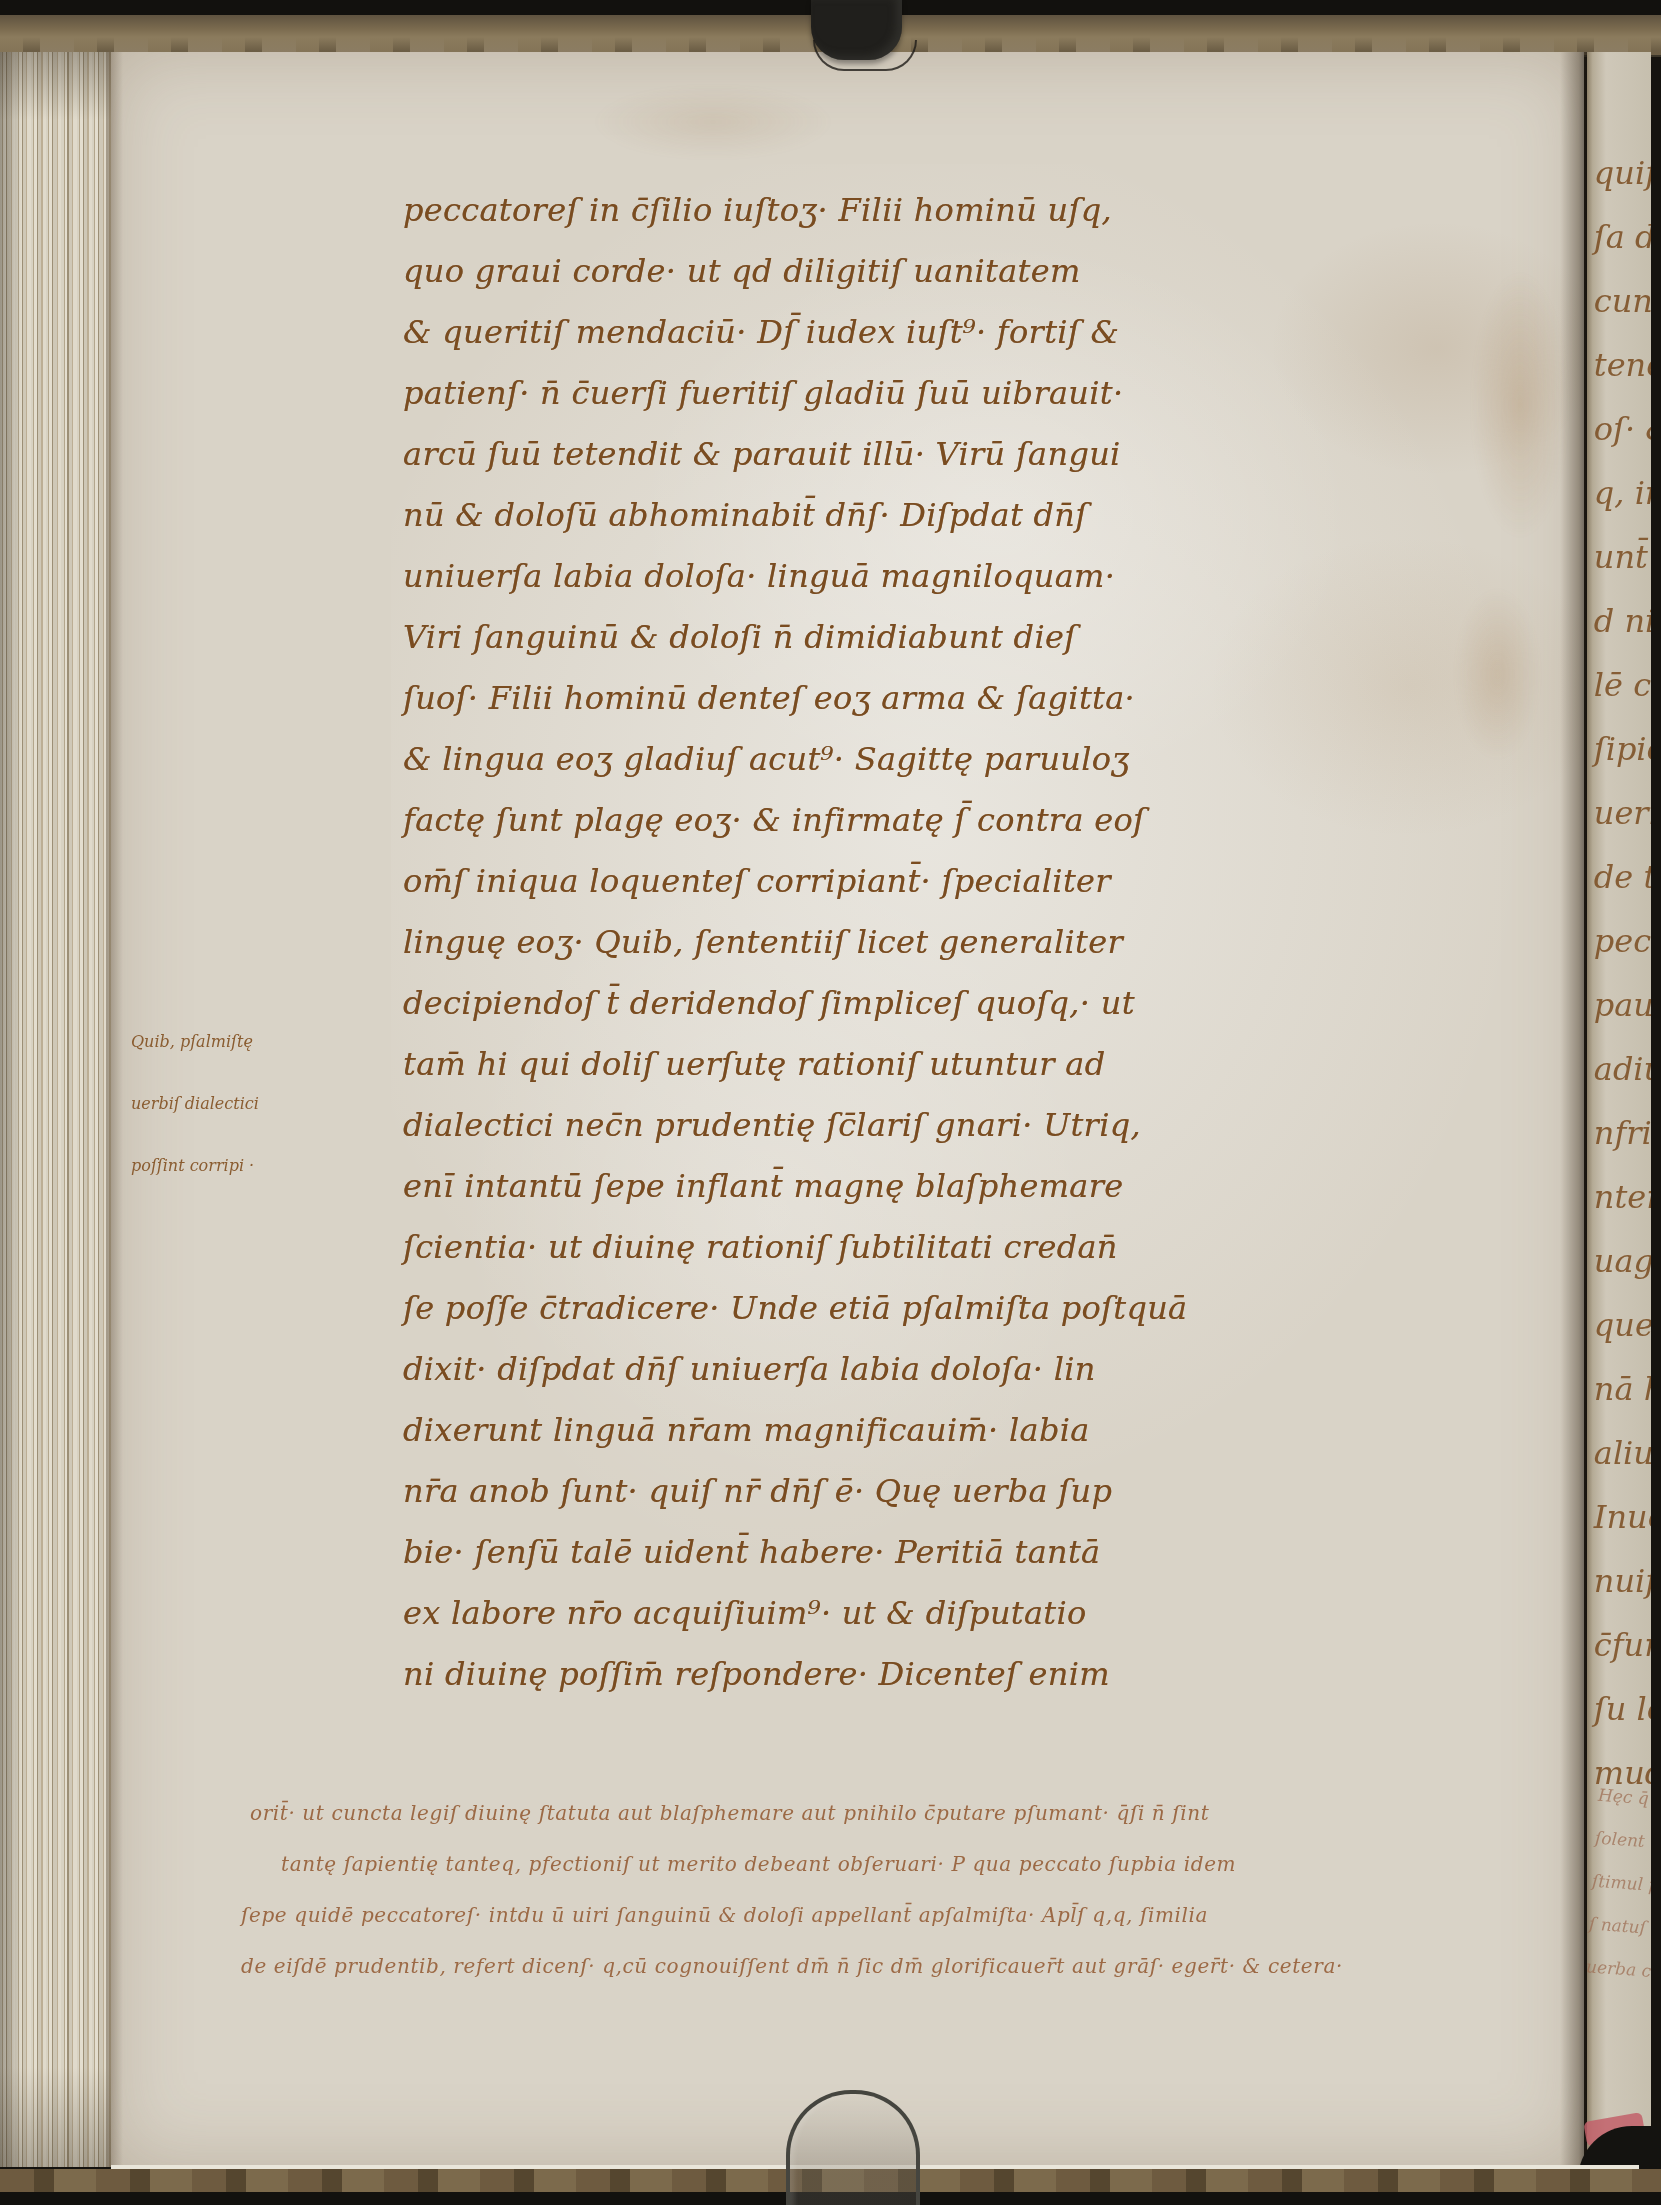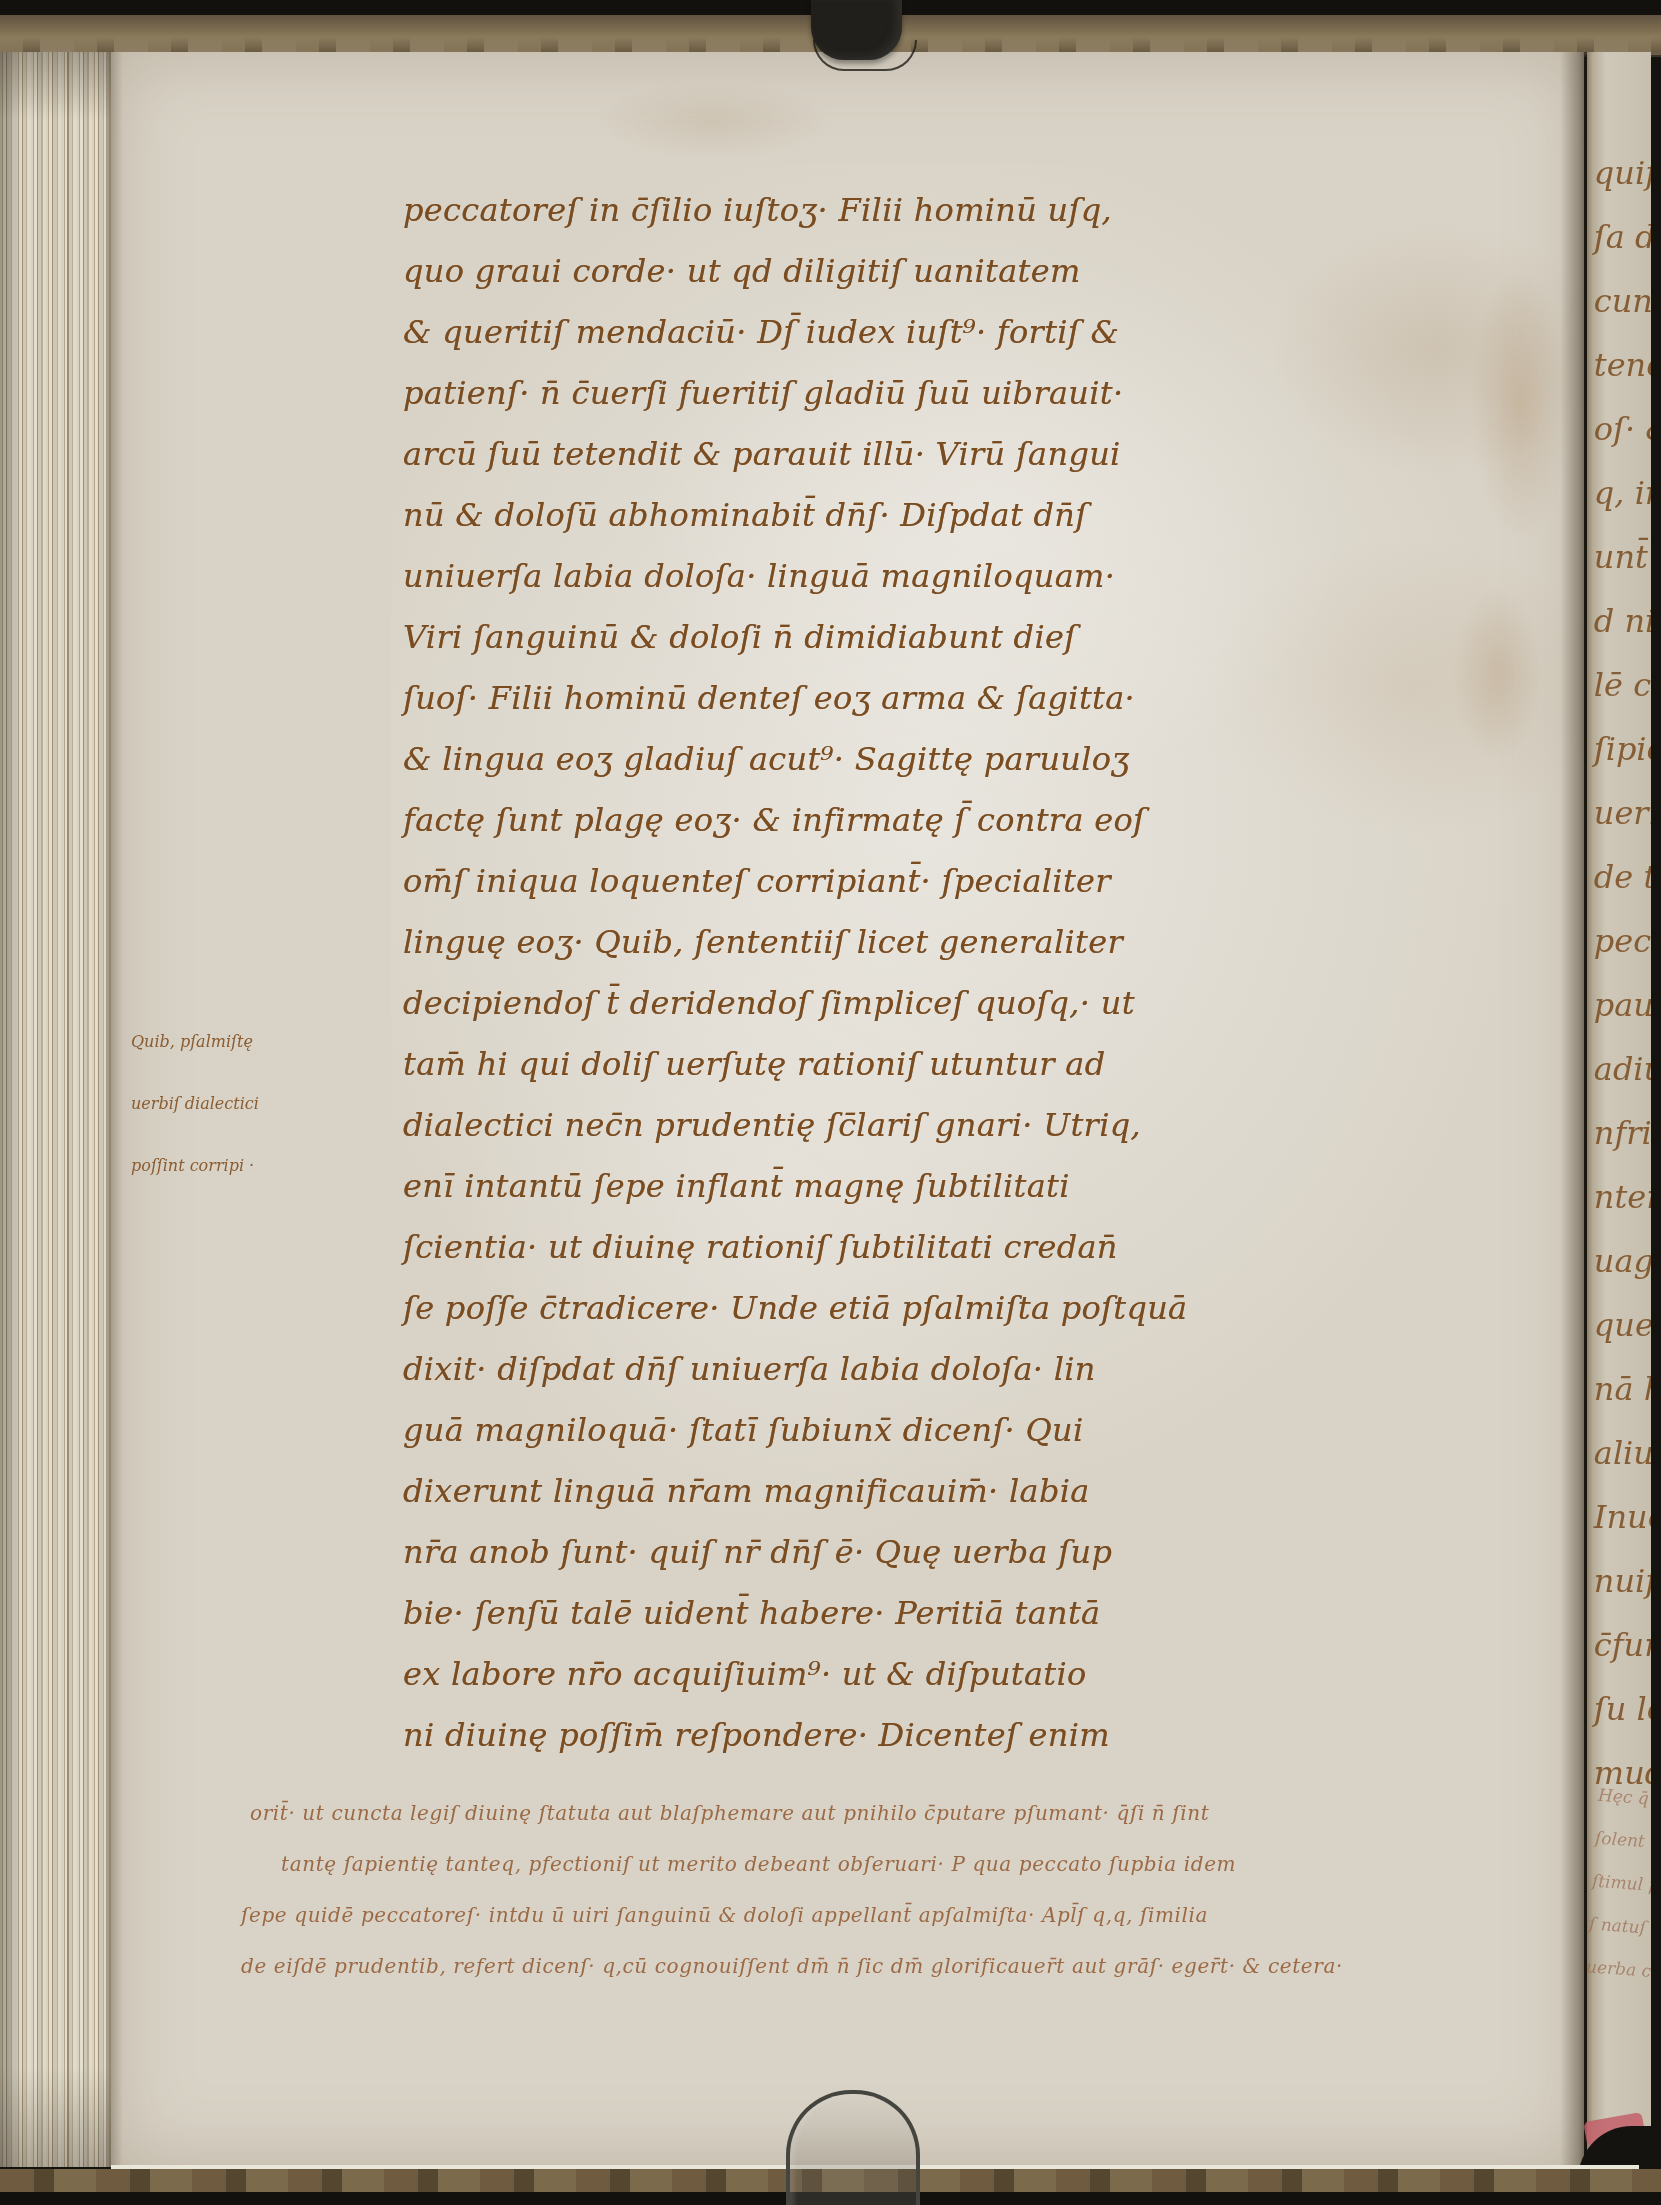--- a/index.html
+++ b/index.html
@@ -150,25 +150,24 @@
       <div class="tline">uniuerſa labia doloſa· linguā magniloquam·</div>
       <div class="tline">Viri ſanguinū &amp; doloſi n̄ dimidiabunt dieſ</div>
       <div class="tline">ſuoſ· Filii hominū denteſ eoʒ arma &amp; ſagitta·</div>
       <div class="tline">&amp; lingua eoʒ gladiuſ acut⁹· Sagittę paruuloʒ</div>
       <div class="tline">factę ſunt plagę eoʒ· &amp; infirmatę ſ̄ contra eoſ</div>
       <div class="tline">om̄ſ iniqua loquenteſ corripiant̄· ſpecialiter</div>
       <div class="tline">linguę eoʒ· Quib, ſententiiſ licet generaliter</div>
       <div class="tline">decipiendoſ t̄ deridendoſ ſimpliceſ quoſq,· ut</div>
       <div class="tline">tam̄ hi qui doliſ uerſutę rationiſ utuntur ad</div>
       <div class="tline">dialectici nec̄n prudentię ſc̄lariſ gnari· Utriq,</div>
-      <div class="tline">enī intantū ſepe inflant̄ magnę ſubtilitati</div>
+      <div class="tline">enī intantū ſepe inflant̄ magnę blaſphemare</div>
       <div class="tline">ſcientia· ut diuinę rationiſ ſubtilitati credan̄</div>
       <div class="tline">ſe poſſe c̄tradicere· Unde etiā pſalmiſta poſtquā</div>
       <div class="tline">dixit· diſpdat dn̄ſ uniuerſa labia doloſa· lin</div>
-      <div class="tline">guā magniloquā· ſtatī ſubiunx̄ dicenſ· Qui</div>
       <div class="tline">dixerunt linguā nr̄am magnificauim̄· labia</div>
       <div class="tline">nr̄a anob ſunt· quiſ nr̄ dn̄ſ ē· Quę uerba ſup</div>
       <div class="tline">bie· ſenſū talē uident̄ habere· Peritiā tantā</div>
       <div class="tline">ex labore nr̄o acquiſiuim⁹· ut &amp; diſputatio</div>
       <div class="tline">ni diuinę poſſim̄ reſpondere· Dicenteſ enim</div>
     </div>
 
   <div class="abs margin-note">
       <div class="tline">Quib, pſalmiſtę</div>
       <div class="tline">uerbiſ dialectici</div>

